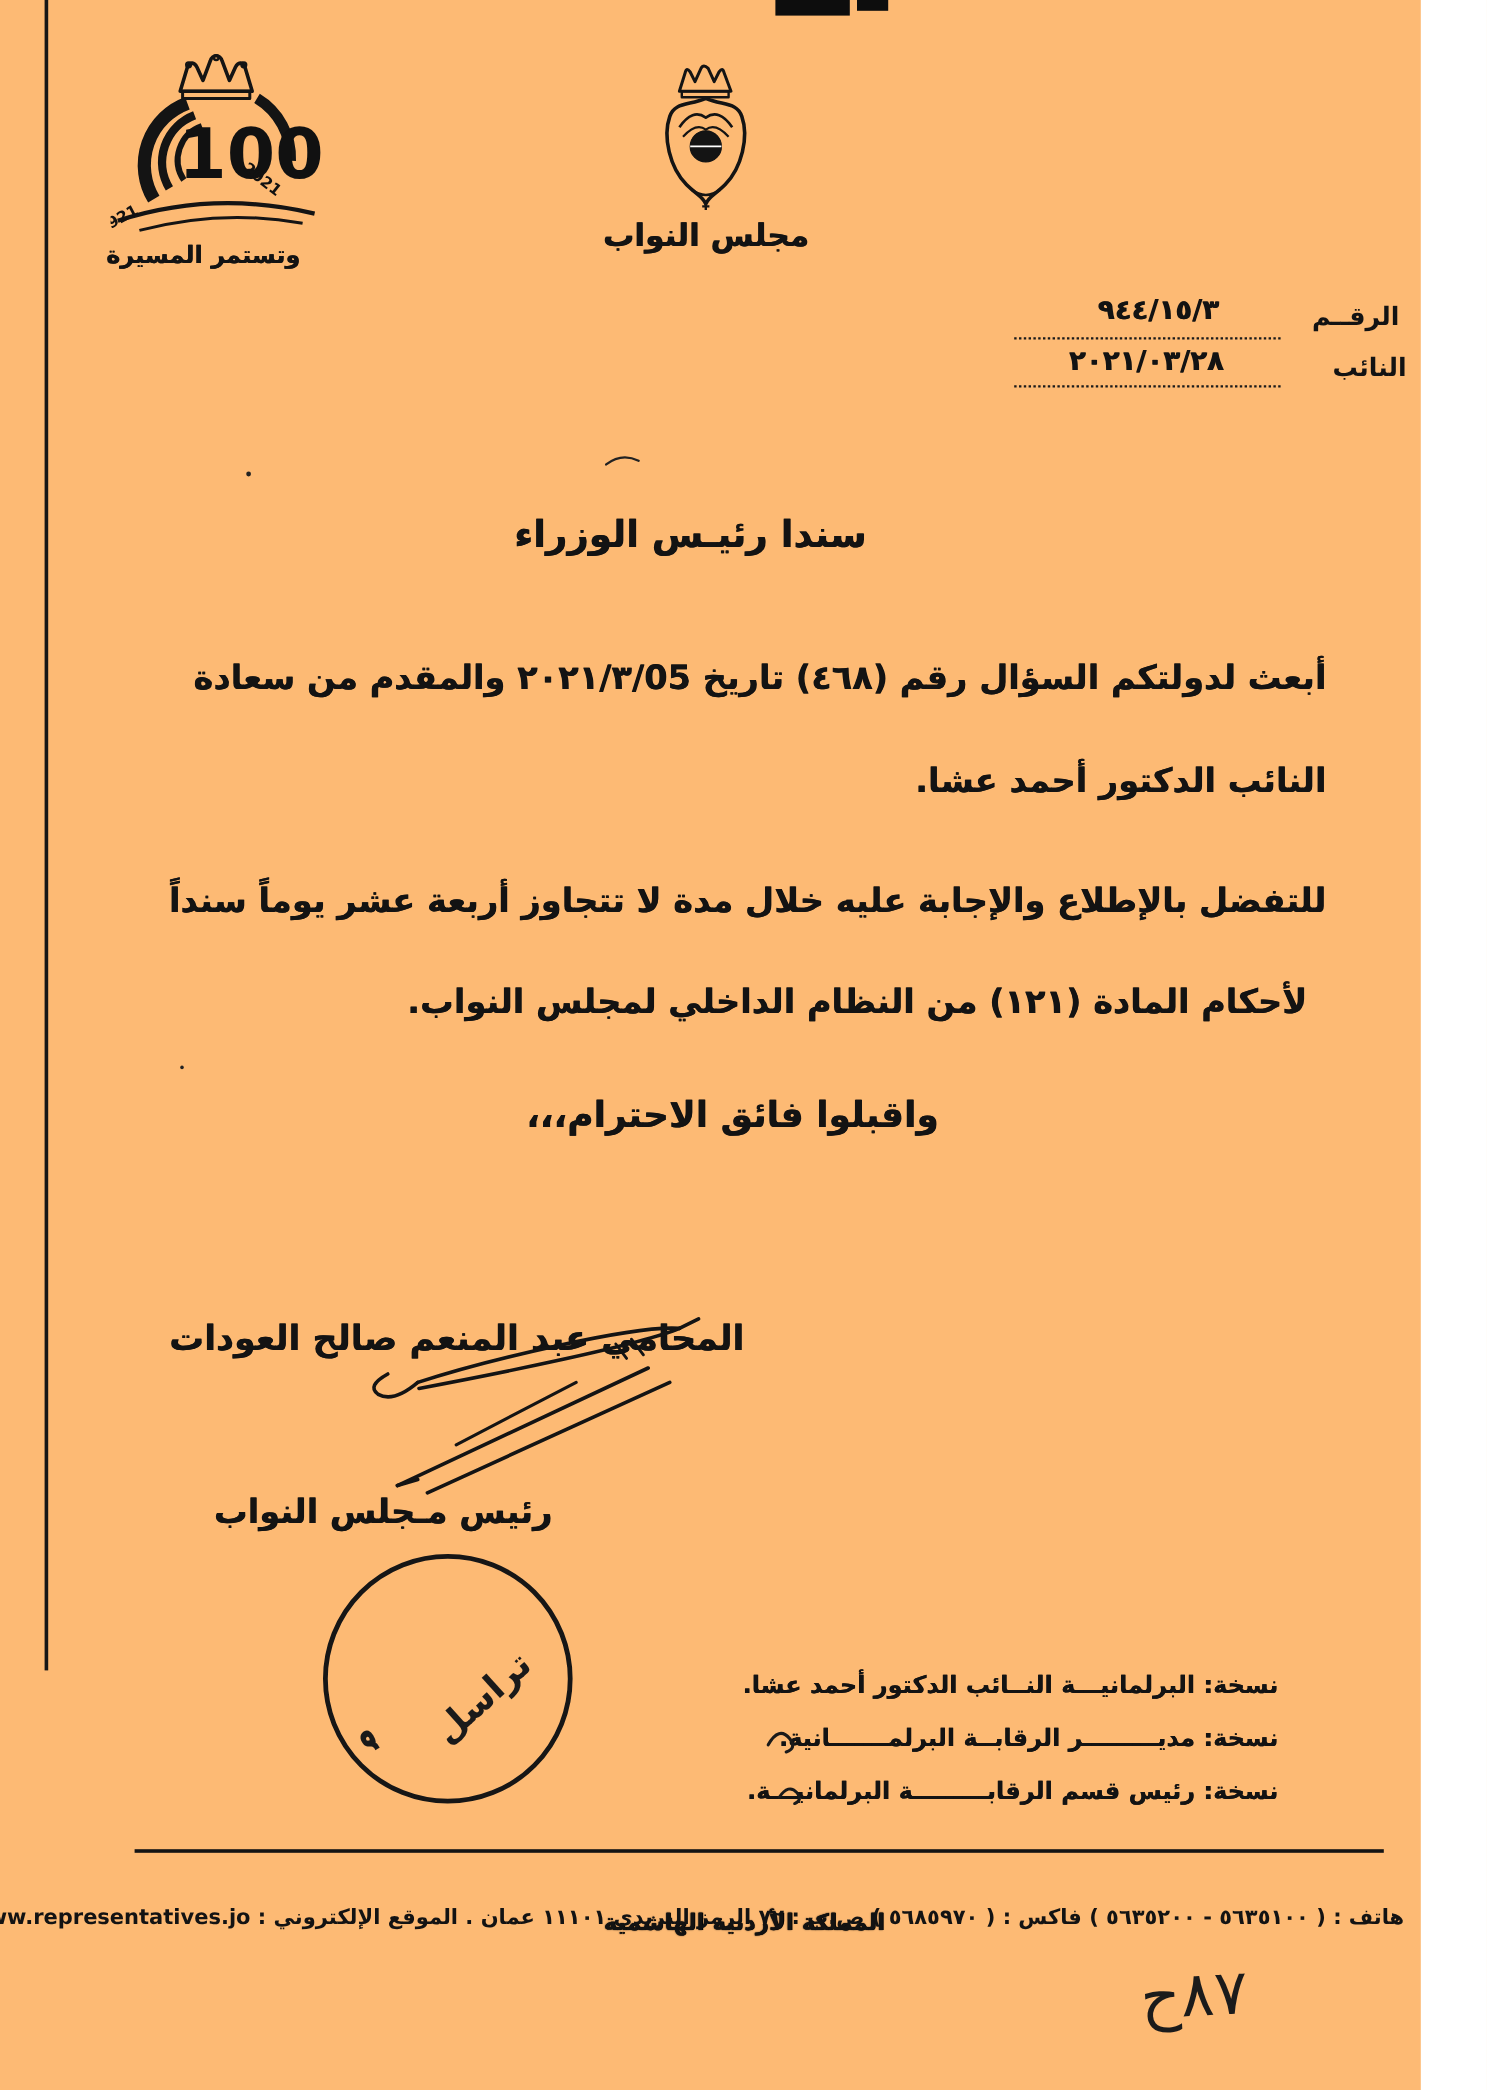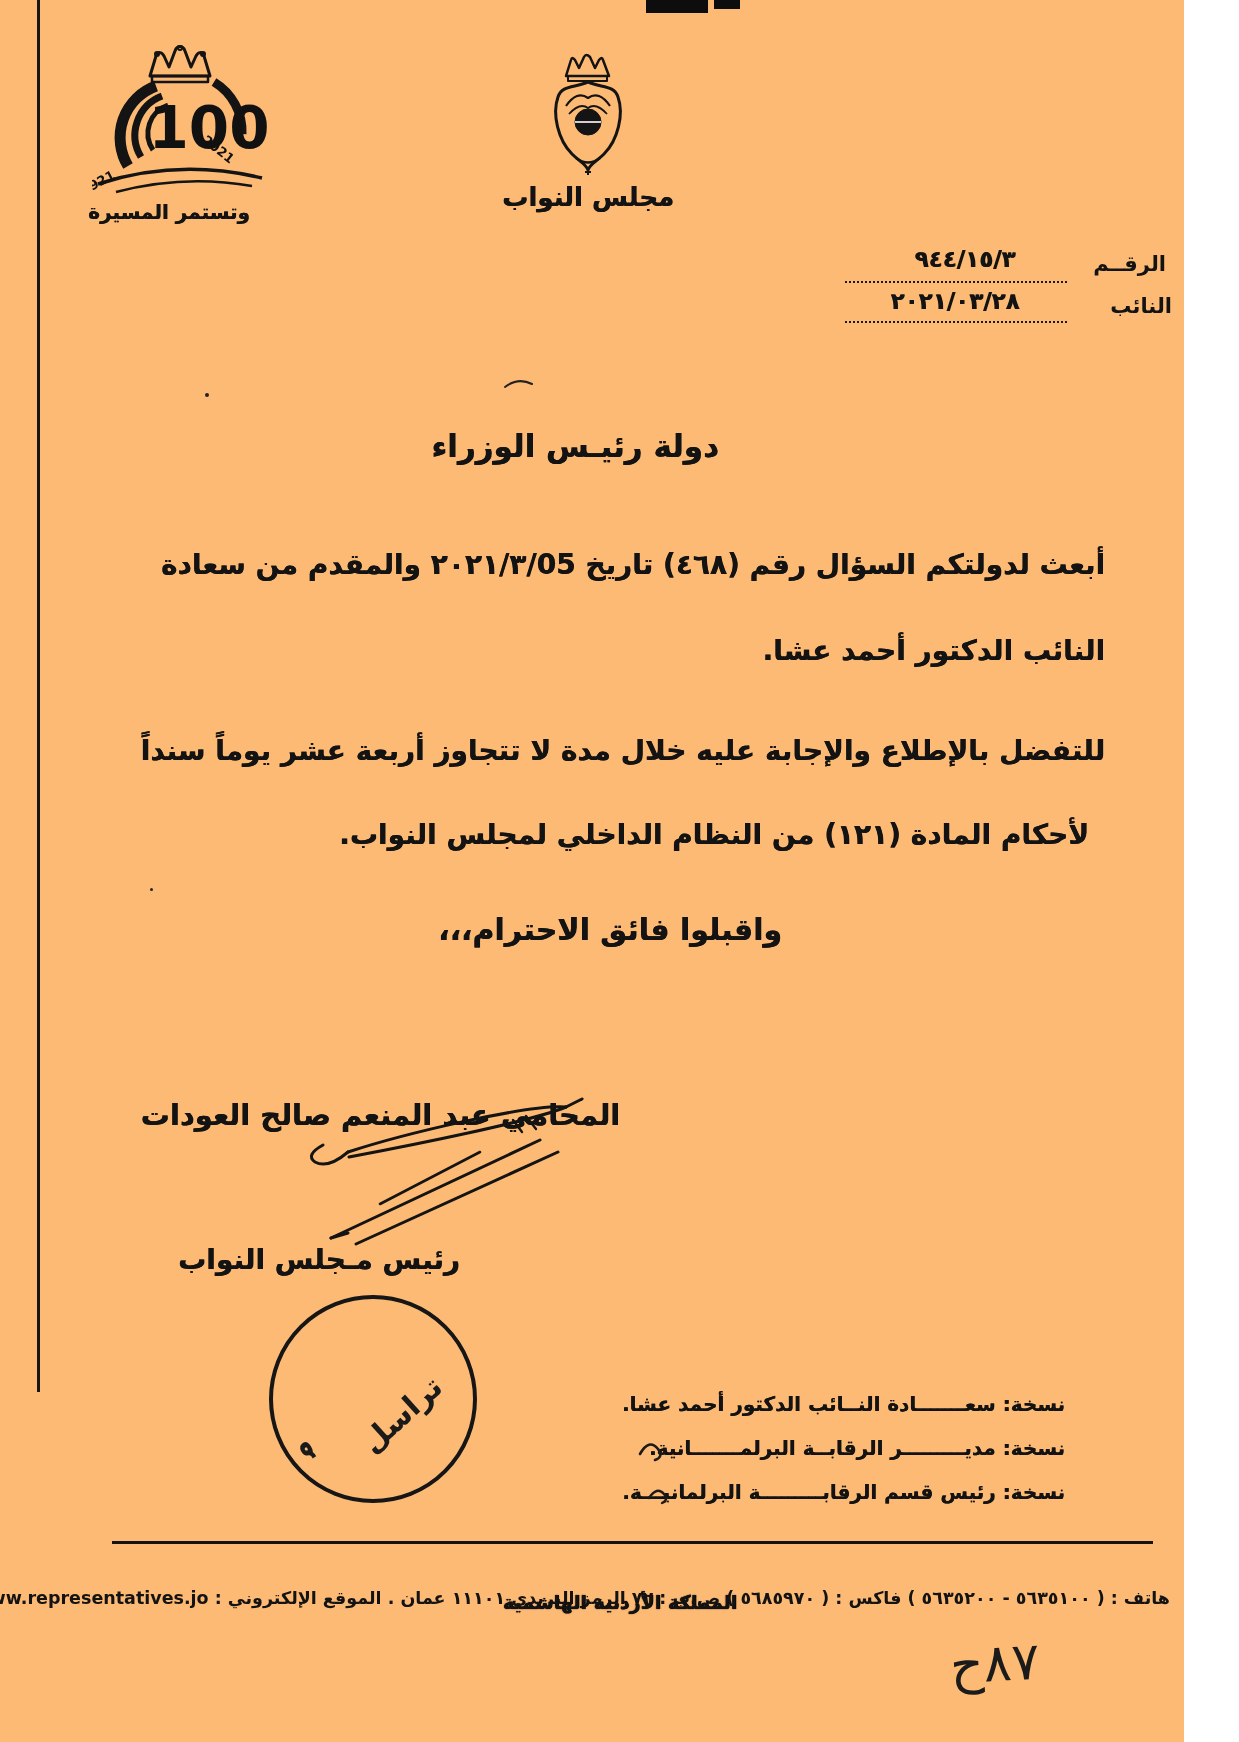--- a/index.html
+++ b/index.html
@@ -94,21 +94,21 @@
   <div class="abs emblem-caption nowrap" style="left:502px;top:182px;width:172px;">مجلس النواب</div>
 
   <div class="abs ref-value nowrap" style="left:870px;top:246px;width:190px;">٩٤٤/١٥/٣</div>
   <div class="abs dotline" style="left:845px;top:281px;width:222px;"></div>
   <div class="abs ref-label nowrap" style="left:1066px;top:252px;width:100px;">الرقــم</div>
 
   <div class="abs ref-value nowrap" style="left:850px;top:288px;width:210px;">٢٠٢١/٠٣/٢٨</div>
   <div class="abs dotline" style="left:845px;top:321px;width:222px;"></div>
   <div class="abs ref-label nowrap" style="left:1072px;top:294px;width:100px;">النائب</div>
 
-  <div class="abs salutation nowrap" style="left:420px;top:428px;width:310px;">دولة رئيـس الوزراء</div>
+  <div class="abs salutation nowrap" style="left:420px;top:428px;width:310px;">سندا رئيـس الوزراء</div>
 
   <div class="abs bodyline nowrap" style="left:130px;top:548px;width:975px;">أبعث لدولتكم السؤال رقم (٤٦٨) تاريخ ٢٠٢١/٣/05 والمقدم من سعادة</div>
   <div class="abs bodyline nowrap" style="left:130px;top:734px;width:975px;">للتفضل بالإطلاع والإجابة عليه خلال مدة لا تتجاوز أربعة عشر يوماً سنداً</div>
   <div class="abs bodyline nowrap" style="left:130px;top:634px;width:975px;">النائب الدكتور أحمد عشا.</div>
   <div class="abs bodyline nowrap" style="left:114px;top:818px;width:975px;">لأحكام المادة (١٢١) من النظام الداخلي لمجلس النواب.</div>
 
   <div class="abs closing nowrap" style="left:430px;top:912px;width:360px;">واقبلوا فائق الاحترام،،،</div>
 
   <div class="abs signer nowrap" style="left:125px;top:1098px;width:495px;">المحامي عبد المنعم صالح العودات</div>
 
@@ -132,21 +132,21 @@
     <circle cx="111" cy="111" r="102" fill="none" stroke="#161616" stroke-width="4"></circle>
     <g transform="rotate(-42 111 111)" fill="#1a1a1a">
       <path id="stampArc" d="M 31,120 A 80,80 0 0 1 191,120" fill="none"></path>
       <text font-size="33" font-weight="bold" font-family="DejaVu Sans, sans-serif">
         <textPath href="#stampArc" startOffset="10%">مجلس النواب</textPath>
       </text>
       <text x="122" y="152" text-anchor="middle" font-size="30" font-weight="bold" font-family="DejaVu Sans, sans-serif">تراسل</text>
     </g>
   </svg>
 
-  <div class="abs copyline nowrap" style="left:645px;top:1392px;width:420px;">نسخة: سعـــــــادة النــائب الدكتور أحمد عشا.</div>
+  <div class="abs copyline nowrap" style="left:645px;top:1392px;width:420px;">نسخة: البرلمانيـــة النــائب الدكتور أحمد عشا.</div>
   <div class="abs copyline nowrap" style="left:645px;top:1436px;width:420px;">نسخة: مديـــــــــر الرقابــة البرلمـــــــانية.</div>
   <div class="abs copyline nowrap" style="left:645px;top:1480px;width:420px;">نسخة: رئيس قسم الرقابـــــــــة البرلمانيـــة.</div>
 
   <svg class="abs" style="left:636px;top:1434px;" width="32" height="28" viewBox="0 0 32 28">
     <path d="M4,20 q9,-16 18,-5 q6,8 -3,11" fill="none" stroke="#1a1a1a" stroke-width="2.6" stroke-linecap="round"></path>
   </svg>
   <svg class="abs" style="left:646px;top:1482px;" width="28" height="24" viewBox="0 0 28 24">
     <path d="M3,16 q8,-12 15,-4 q5,6 -2,9" fill="none" stroke="#1a1a1a" stroke-width="2.4" stroke-linecap="round"></path>
   </svg>
 

